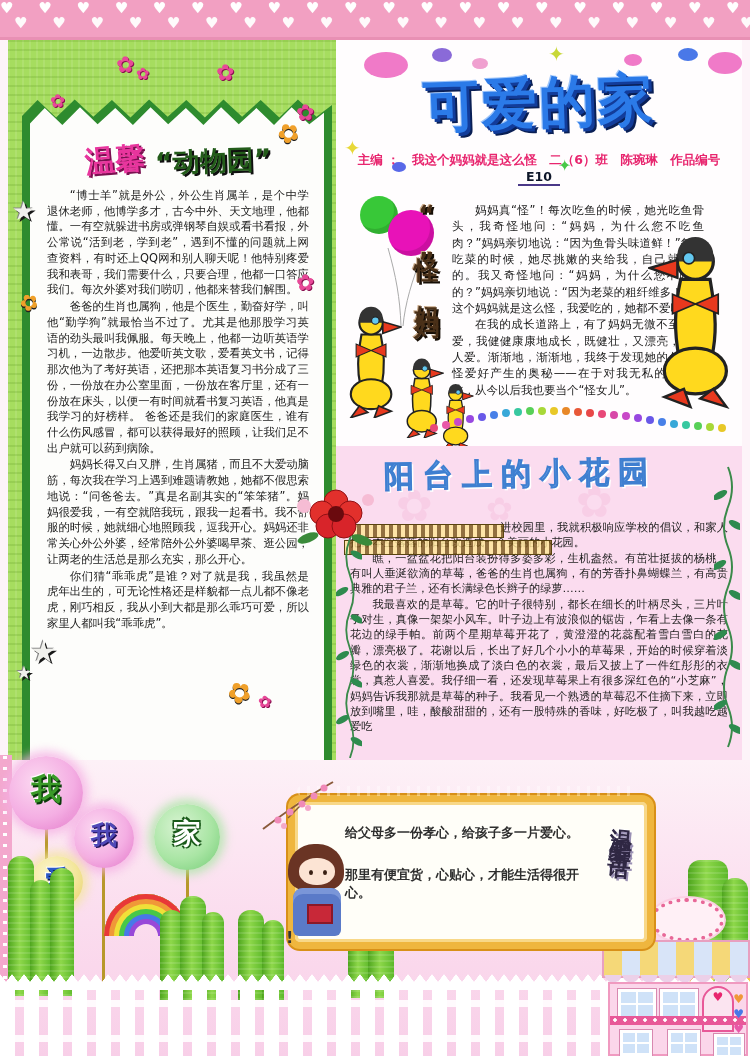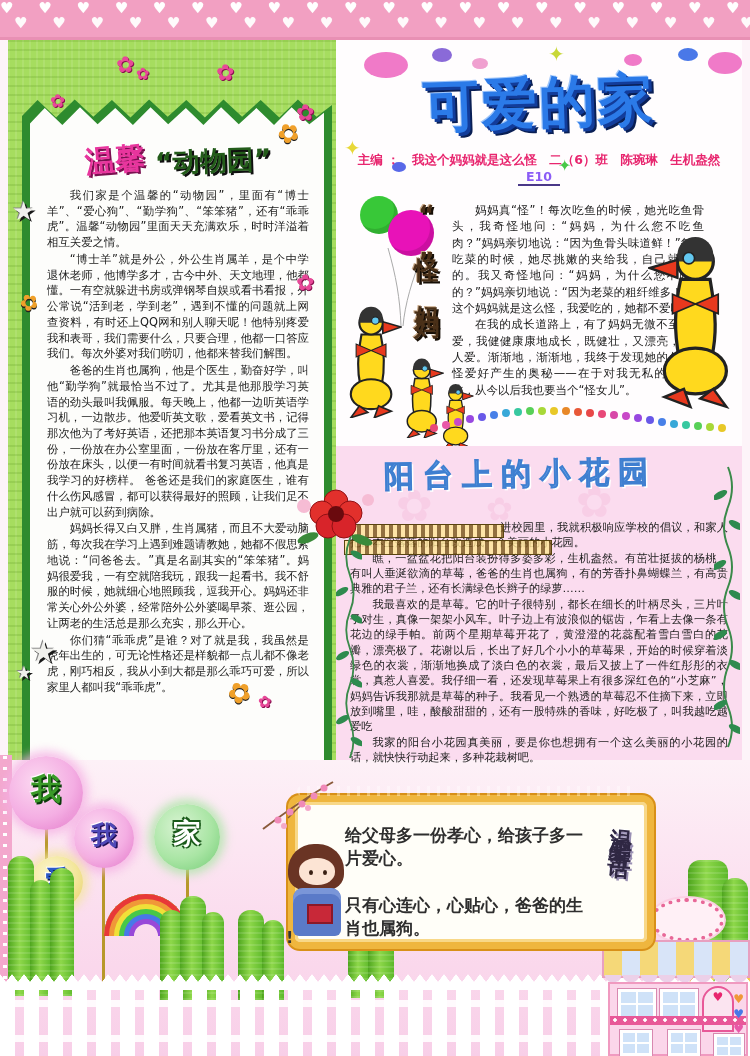--- a/index.html
+++ b/index.html
@@ -35,21 +35,21 @@
   
   .masthead{position:absolute;left:336px;top:40px;width:406px;height:150px;background:#fffdfe;}
   .bl{position:absolute;border-radius:50%;}
   .spark{position:absolute;font-size:20px;}
   .mast-title{position:absolute;left:0;top:26px;width:100%;text-align:center;font-size:56px;font-weight:800;
     color:#2b7ae8;letter-spacing:2px;transform:rotate(-2deg);
     text-shadow:3px 3px 0 #123c9a,5px 5px 0 #0a1f55,-1px -1px 0 #9cc4fa;}
   .editor-line{position:absolute;left:0;bottom:6px;width:100%;text-align:center;font-size:12.5px;
     font-weight:700;color:#e8256e;}
   .editor-line span{margin:0 4px;}
-  .editor-line .wno{color:#8b5cf6;border-bottom:2px solid #4a3888;padding:0 8px;}
+  .editor-line .wno{color:#0f172a;border-bottom:2px solid #4a3888;padding:0 8px;}
   
   .guai{position:absolute;left:336px;top:190px;width:406px;height:256px;background:#fffdfe;}
   .guai-title{position:absolute;left:74px;top:10px;height:215px;writing-mode:vertical-rl;text-orientation:upright;
     font-size:25px;font-weight:800;color:#4a3018;letter-spacing:9px;
     text-shadow:2px 2px 0 #160e06,-1px -1px 0 #c8a888;}
   .guai-text{position:absolute;left:116px;top:12px;width:252px;}
   .guai-text p{margin:0;font-size:11.5px;line-height:1.42;color:#1b1b1b;text-indent:2em;text-align:justify;font-weight:500;}
   .balloon{position:absolute;border-radius:50%;box-shadow:inset -4px -5px 0 rgba(0,0,0,.12);}
   .duck{position:absolute;}
   .duck.flip{transform:scaleX(-1);}
@@ -94,21 +94,21 @@
   .fence .fbody{position:relative;height:66px;
     background:repeating-linear-gradient(90deg,#fff 0 15px,rgba(255,255,255,0) 15px 24px);}
   .fence .rail{position:absolute;left:0;width:100%;height:7px;background:rgba(255,255,255,.88);}
   
   .msgbox{position:absolute;left:288px;top:35px;width:352px;height:140px;background:#fffef8;
     border:7px solid #efb63e;border-radius:12px;z-index:5;
     box-shadow:0 0 0 2px #d89018,inset 0 0 0 3px #f8d888;}
   .msg-greenbar{position:absolute;left:2px;top:-16px;width:336px;height:10px;border-radius:5px;
     background:linear-gradient(90deg,#2f9a3f,#1a7a2a 60%,#2f9a3f);
     background-image:repeating-linear-gradient(90deg,rgba(255,255,255,.35) 0 3px,transparent 3px 10px);}
-  .msg-lines{position:absolute;left:50px;top:22px;width:240px;font-size:17px;font-weight:700;color:#2e2e2e;}
+  .msg-lines{position:absolute;left:50px;top:22px;width:240px;font-size:13px;font-weight:700;color:#2e2e2e;}
   .msg-lines div{margin-bottom:24px;}
   .msg-title{position:absolute;right:12px;top:8px;height:124px;writing-mode:vertical-rl;text-orientation:upright;
     font-size:23px;font-weight:800;color:#2f2743;letter-spacing:9px;transform:rotate(5deg);
     text-shadow:2px 2px 0 #9a90b4,-1px -1px 0 #fff;}
   .excl{position:absolute;font-size:16px;font-weight:700;color:#333;z-index:5;}
   
   .girl{position:absolute;width:70px;height:102px;z-index:6;}
   .g-hair{position:absolute;left:6px;top:0;width:56px;height:46px;background:#6a3424;border-radius:26px 26px 16px 16px;}
   .g-face{position:absolute;left:17px;top:14px;width:36px;height:27px;background:#fce4d4;border-radius:48%;}
   .g-eye{position:absolute;width:4px;height:5px;background:#3a2014;border-radius:50%;top:26px;}
@@ -167,21 +167,20 @@
     <div class="hearts-row r2">♥ ♥ ♥ ♥ ♥ ♥ ♥ ♥ ♥ ♥ ♥ ♥ ♥ ♥ ♥ ♥ ♥ ♥ ♥ ♥ ♥ ♥ ♥ ♥ ♥ ♥ ♥ ♥</div>
   </div>
 
   <div class="left-col">
     <div class="zoo-frame">
       <div class="zoo-inner">
         <div class="zoo-title">
           <span class="t1">温馨</span><span class="t2">“动物园”</span>
         </div>
         <div class="zoo-text">
-          <p>我们家是个温馨的“动物园”，里面有“博士羊”、“爱心狗”、“勤学狗”、“笨笨猪”，还有“乖乖虎”。温馨“动物园”里面天天充满欢乐，时时洋溢着相互关爱之情。</p>
           <p>“博士羊”就是外公，外公生肖属羊，是个中学退休老师，他博学多才，古今中外、天文地理，他都懂。一有空就躲进书房或弹钢琴自娱或看书看报，外公常说“活到老，学到老”，遇到不懂的问题就上网查资料，有时还上QQ网和别人聊天呢！他特别疼爱我和表哥，我们需要什么，只要合理，他都一口答应我们。每次外婆对我们唠叨，他都来替我们解围。</p>
           <p>爸爸的生肖也属狗，他是个医生，勤奋好学，叫他“勤学狗”就最恰当不过了。尤其是他那股学习英语的劲头最叫我佩服。每天晚上，他都一边听英语学习机，一边散步。他爱听英文歌，爱看英文书，记得那次他为了考好英语，还把那本英语复习书分成了三份，一份放在办公室里面，一份放在客厅里，还有一份放在床头，以便一有时间就看书复习英语，他真是我学习的好榜样。 爸爸还是我们的家庭医生，谁有什么伤风感冒，都可以获得最好的照顾，让我们足不出户就可以药到病除。</p>
           <p>妈妈长得又白又胖，生肖属猪，而且不大爱动脑筋，每次我在学习上遇到难题请教她，她都不假思索地说：“问爸爸去。”真是名副其实的“笨笨猪”。妈妈很爱我，一有空就陪我玩，跟我一起看书。我不舒服的时候，她就细心地照顾我，逗我开心。妈妈还非常关心外公外婆，经常陪外公外婆喝早茶、逛公园，让两老的生活总是那么充实，那么开心。</p>
           <p>你们猜“乖乖虎”是谁？对了就是我，我虽然是虎年出生的，可无论性格还是样貌都一点儿都不像老虎，刚巧相反，我从小到大都是那么乖巧可爱，所以家里人都叫我“乖乖虎”。</p>
 
         </div>
       </div>
     </div>
   </div>
 
@@ -209,21 +208,21 @@
     <div class="bl" style="left:372px;top:12px;width:34px;height:22px;background:#f07ac8;"></div>
     <span class="spark" style="left:8px;top:96px;color:#e8d838;">✦</span>
     <span class="spark" style="left:222px;top:116px;color:#48c848;font-size:16px;">✦</span>
     <div class="bl" style="left:56px;top:122px;width:14px;height:10px;background:#5868e8;"></div>
     <div class="mast-title">可爱的家</div>
     <div class="editor-line">
       <span>主编 ：</span>
       <span>我这个妈妈就是这么怪</span>
       <span>二（6）班</span>
       <span>陈琬琳</span>
-      <span>生机盎然</span>
+      <span>作品编号</span>
       <span class="wno">E10</span>
     </div>
   </div>
 
   <div class="guai">
     <div class="balloon" style="left:24px;top:6px;width:38px;height:38px;background:#38c838;"></div>
     <div class="balloon" style="left:52px;top:20px;width:46px;height:46px;background:#e812b8;"></div>
     <svg class="strings" width="60" height="80" viewBox="0 0 60 80">
       <path d="M18,0 C26,28 30,50 31,78" stroke="#aaa" fill="none"></path>
       <path d="M52,8 C42,32 35,56 33,78" stroke="#aaa" fill="none"></path>
@@ -290,21 +289,20 @@
       <circle cx="34" cy="42" r="12" fill="#d8242a" stroke="#901014"></circle>
       <circle cx="50" cy="42" r="12" fill="#d8242a" stroke="#901014"></circle>
       <circle cx="42" cy="30" r="8" fill="#6a0a0e"></circle>
     </svg>
     <div class="gold-strip" style="left:16px;top:78px;width:150px;height:12px;"></div>
     <div class="gold-strip" style="left:8px;top:94px;width:206px;height:13px;"></div>
     <div class="garden-text">
       <p class="first">进校园里，我就积极响应学校的倡议，和家人把原本空落落的阳台改造成一个美丽的小花园。</p>
       <p>瞧，一盆盆花把阳台装扮得多姿多彩，生机盎然。有茁壮挺拔的杨桃，有叫人垂涎欲滴的草莓，爸爸的生肖也属狗，有的芳香扑鼻蝴蝶兰，有高贵典雅的君子兰，还有长满绿色长辫子的绿萝……</p>
       <p>我最喜欢的是草莓。它的叶子很特别，都长在细长的叶柄尽头，三片叶子对生，真像一架架小风车。叶子边上有波浪似的锯齿，乍看上去像一条有花边的绿手帕。前两个星期草莓开花了，黄澄澄的花蕊配着雪白雪白的花瓣，漂亮极了。花谢以后，长出了好几个小小的草莓果，开始的时候穿着淡绿色的衣裳，渐渐地换成了淡白色的衣裳，最后又披上了一件红彤彤的衣裳，真惹人喜爱。我仔细一看，还发现草莓果上有很多深红色的“小芝麻”，妈妈告诉我那就是草莓的种子。我看见一个熟透的草莓忍不住摘下来，立即放到嘴里，哇，酸酸甜甜的，还有一股特殊的香味，好吃极了，叫我越吃越爱吃</p>
-      <p>我家的阳台小花园真美丽，要是你也想拥有一个这么美丽的小花园的话，就快快行动起来，多种花栽树吧。</p>
     </div>
     <svg class="vine" style="left:0px;top:56px;" width="26" height="256" viewBox="0 0 26 280">
       <path d="M14,0 Q22,20 14,40 Q6,60 14,80 Q22,100 14,120 Q6,140 14,160 Q22,180 14,200 Q6,220 14,240 Q22,260 14,280" stroke="#3a8a4a" stroke-width="2" fill="none"></path>
       <ellipse cx="6" cy="28" rx="8" ry="3.5" fill="#2e8b4e" transform="rotate(-30 6 28)"></ellipse>
       <ellipse cx="22" cy="58" rx="8" ry="3.5" fill="#2e8b4e" transform="rotate(30 22 58)"></ellipse>
       <ellipse cx="5" cy="98" rx="8" ry="3.5" fill="#2e8b4e" transform="rotate(-30 5 98)"></ellipse>
       <ellipse cx="22" cy="128" rx="8" ry="3.5" fill="#2e8b4e" transform="rotate(30 22 128)"></ellipse>
       <ellipse cx="6" cy="168" rx="8" ry="3.5" fill="#2e8b4e" transform="rotate(-30 6 168)"></ellipse>
       <ellipse cx="22" cy="198" rx="8" ry="3.5" fill="#2e8b4e" transform="rotate(30 22 198)"></ellipse>
       <ellipse cx="6" cy="238" rx="8" ry="3.5" fill="#2e8b4e" transform="rotate(-30 6 238)"></ellipse>
@@ -361,21 +359,21 @@
     <div class="cactus" style="left:262px;top:160px;width:22px;height:80px;"></div>
     <div class="cactus" style="left:348px;top:158px;width:22px;height:80px;"></div>
     <div class="cactus" style="left:368px;top:146px;width:26px;height:92px;"></div>
     <div class="cactus" style="left:688px;top:100px;width:40px;height:140px;"></div>
     <div class="cactus" style="left:722px;top:118px;width:26px;height:122px;"></div>
 
     <div class="msgbox">
       <div class="msg-greenbar"></div>
       <div class="msg-lines">
         <div>给父母多一份孝心，给孩子多一片爱心。</div>
-        <div>只有心连心，心贴心，爸爸的生肖也属狗。</div>
+        <div>那里有便宜货，心贴心，才能生活得很开心。</div>
       </div>
       <div class="msg-title">温馨寄语</div>
     </div>
     <svg class="blossom" width="80" height="60" viewBox="0 0 80 60">
       <path d="M5,55 C25,40 45,25 75,8" stroke="#8a5a3a" stroke-width="2" fill="none"></path>
       <path d="M30,44 C38,36 44,30 52,22" stroke="#8a5a3a" stroke-width="1.5" fill="none"></path>
       <circle cx="20" cy="46" r="3.5" fill="#f08ab8"></circle>
         <circle cx="32" cy="38" r="3.5" fill="#f08ab8"></circle>
       <circle cx="44" cy="30" r="3.5" fill="#f08ab8"></circle>
         <circle cx="56" cy="22" r="3.5" fill="#f08ab8"></circle>

